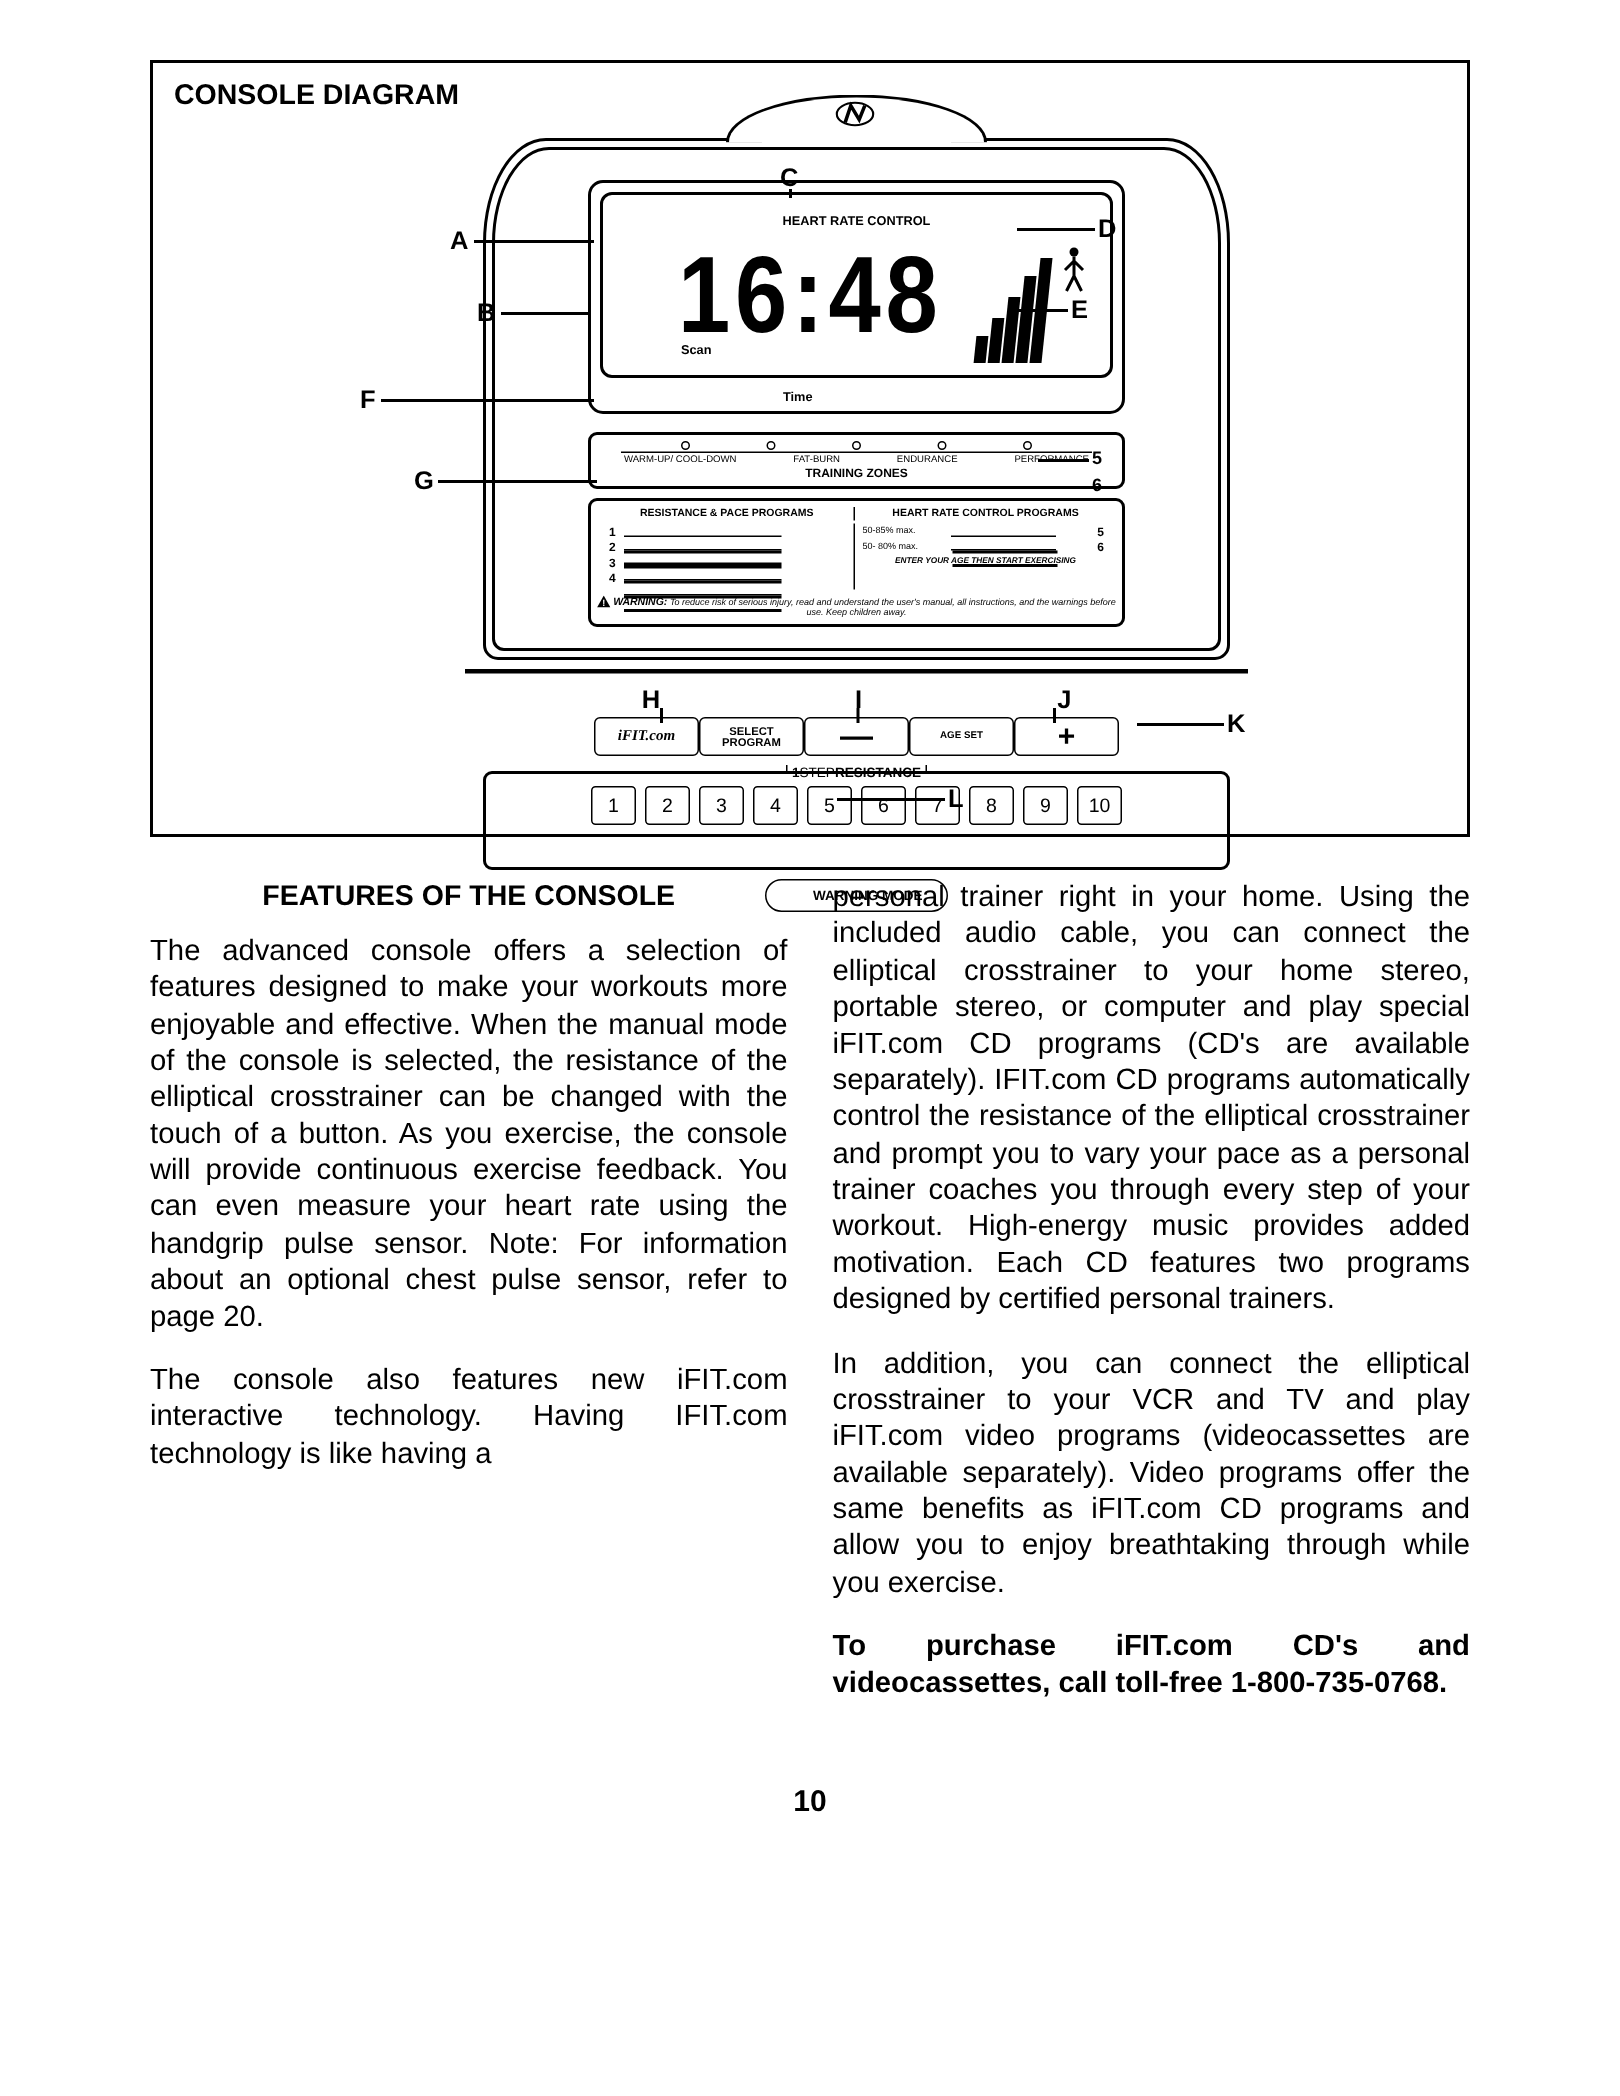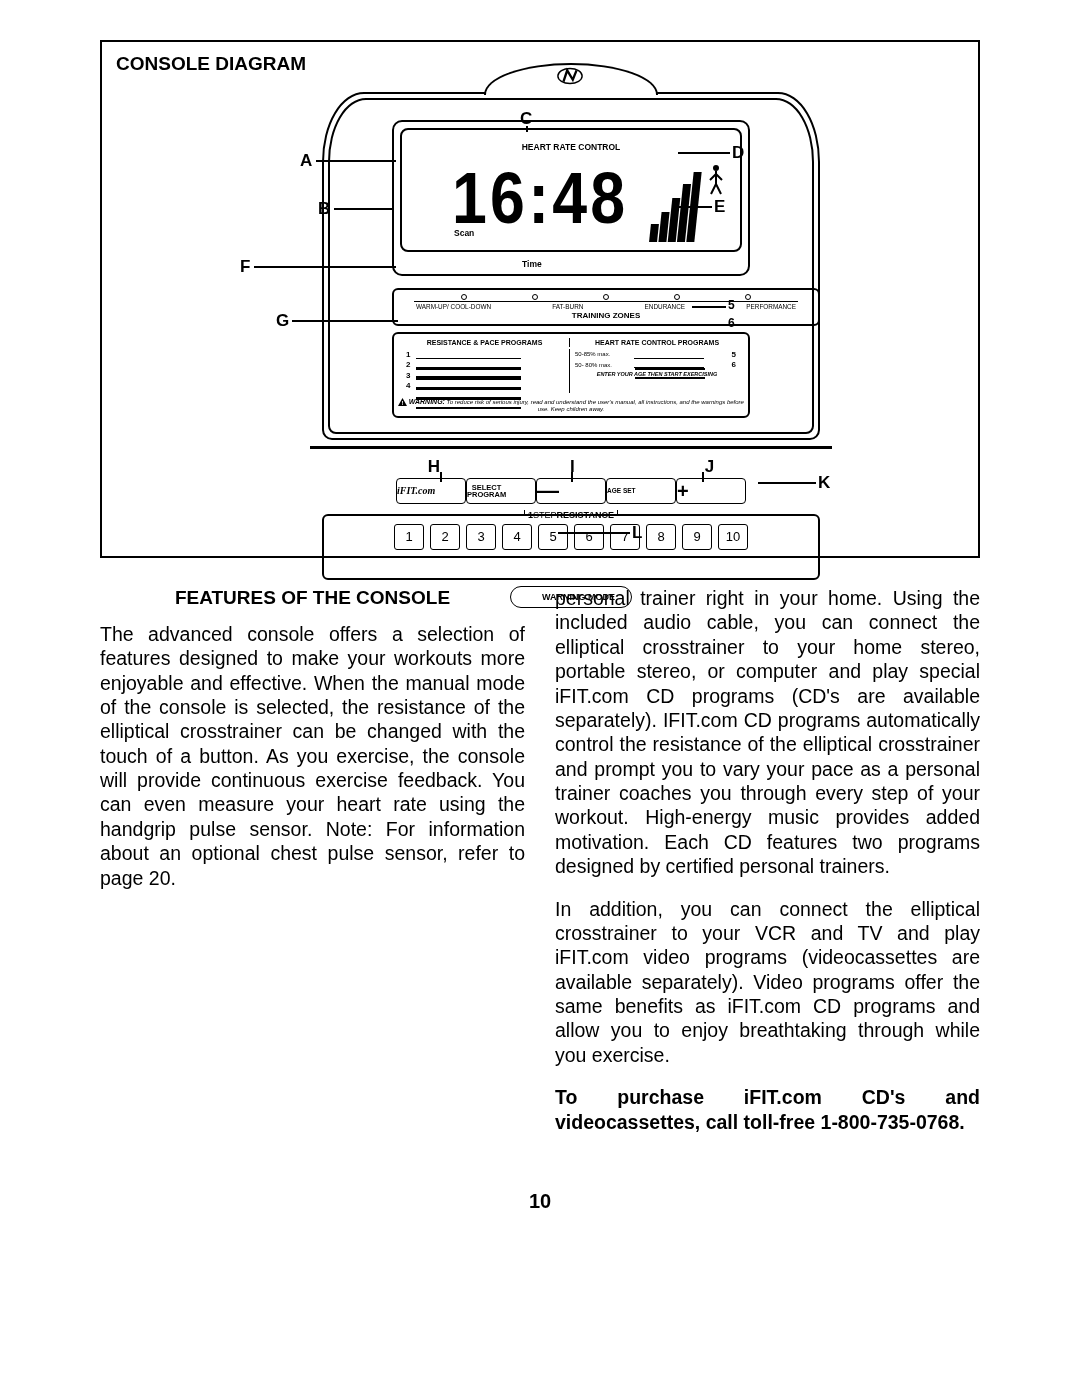--- a/index.html
+++ b/index.html
@@ -25,21 +25,21 @@
   .lcd-outer { border: 2px solid #000; border-radius: 10px; width: 358px; height: 156px; position:absolute; left:0; top:0;padding-left:33px; }
   .lcd-inner { border: 2px solid #000; border-radius: 8px; position:absolute; left:6px; top:6px; right:6px; height: 124px; }
   .hrc-line { position:absolute; left:50%; transform:translateX(-50%); top:12px; font-size:8.5px; font-weight:bold; }
   .digits { position:absolute; left:50px; top:20px; font-family: Arial; font-weight:900; font-size:58px; letter-spacing:3px; transform: scaleX(1.08) scaleY(1.25); transform-origin: left top; filter: contrast(200%); }
   .scan { position:absolute; left:52px; top:98px; font-size:8.5px; font-weight:bold;}
   .time { position:absolute; left:128px; bottom:4px; font-size:8.5px; font-weight:bold;}
   .bars { position:absolute; right:30px; top:40px; width:60px; height:72px; }
   .bars .b { position:absolute; bottom:0; width:8px; background:#000; transform: skewX(-6deg); }
   .person { position:absolute; right:16px; top:34px; font-size:26px; font-weight:bold; }
 
-  .zones { position:absolute; left:0; top:168px; width:428px; border:2px solid #000; border-radius:6px; padding: 4px 6px 2px; text-align:center; }
+  .zones { position:absolute; left:0; top:168px; width:358px; border:2px solid #000; border-radius:6px; padding: 4px 6px 2px; text-align:center; }
   .zones-dots { display:flex; justify-content:space-around; margin: 0 28px 1px; }
   .zones-dots span { width:6px; height:6px; border:1px solid #000; border-radius:50%; }
   .zones-line { border-top:1.5px solid #000; margin: 0 14px 1px; }
   .zones-labels { display:flex; justify-content:space-between; font-size:6.4px; margin:0 16px 0; }
   .zones-labels span { white-space:nowrap; }
   .zones-title { font-size:8px; font-weight:bold; }
 
   .programs-box { position:absolute; left:0; top:212px; width:358px; border:2px solid #000; border-radius:6px; padding: 2px 4px 0; }
   .programs-box table { width:100%; font-size:7px; }
   .programs-box td { vertical-align:top; }
@@ -52,21 +52,21 @@
   .warn { font-size:6px; text-align:center; margin-top:1px; padding: 1px 0 2px; }
   .warn b { font-size:7px; }
   .warnTri { display:inline-block; vertical-align:middle; }
 
   
   .below { position:absolute; left:0; top: 382px; width:498px; }
   .rail { position:absolute; left:-12px; width:522px; height:3px; border-top:2px solid #000; border-bottom:1px solid #000;}
   .hrow { position:absolute; left:0; top: 10px; width:498px; display:flex; justify-content:center; gap:130px; font-weight:bold; font-size:15px; }
 
   .btn-row { position:absolute; left: 60px; top: 32px; width:378px; display:flex; justify-content:space-between; padding: 0 14px; }
-  .rbtn { width:72px; height:26px; border:1.5px solid #000; border-radius:4px; display:flex; align-items:center; font-size:7.5px; font-weight:bold; text-align:center; line-height:1; }
+  .rbtn { width:72px; height:26px; border:1.5px solid #000; border-radius:4px; display:flex; align-items:center; justify-content:center; font-size:7.5px; font-weight:bold; text-align:center; line-height:1; }
   .rbtn.ifit { font-style:italic; font-family: serif; font-size: 10px; }
   .rbtn.minus { font-size:22px; font-weight:900; }
   .rbtn.plus { font-size:20px; font-weight:900; }
   .rbtn.age { font-size:6.5px; }
 
   .resist-label { position:absolute; left:0; top: 64px; width:498px; text-align:center; font-size:9px; }
   .resist-label .tick { display:inline-block; border-left:1px solid #000; height:6px; margin: 0 3px; vertical-align:top;}
   .num-row { position:absolute; left:52px; top:78px; width:394px; display:flex; gap:6px; justify-content:center; }
   .num-row .nb { width:30px; height:26px; border:1.5px solid #000; border-radius:3px; display:flex; align-items:center; justify-content:center; font-size:13px; }
 
@@ -262,20 +262,21 @@
     <div class="lead" style="left:590px; top:264px; width:34px"></div>
     <div class="cl" style="left:626px; top:256px; font-size:12px">5</div>
     <div class="lead" style="left:590px; top:282px; width:34px"></div>
     <div class="cl" style="left:626px; top:274px; font-size:12px">6</div>
   </div>
 
   <div class="cols">
     <div class="col">
       <h3>FEATURES OF THE CONSOLE</h3>
       <p>The advanced console offers a selection of features designed to make your workouts more enjoyable and effective. When the manual mode of the console is selected, the resistance of the elliptical crosstrainer can be changed with the touch of a button. As you exercise, the console will provide continuous exercise feedback. You can even measure your heart rate using the handgrip pulse sensor. Note: For information about an optional chest pulse sensor, refer to page 20.</p>
+      <p style="margin-bottom:0">The console also features new iFIT.com interactive technology. Having IFIT.com technology is like having a</p>
     </div>
     <div class="col">
       <p>personal trainer right in your home. Using the included audio cable, you can connect the elliptical crosstrainer to your home stereo, portable stereo, or computer and play special iFIT.com CD programs (CD's are available separately). IFIT.com CD programs automatically control the resistance of the elliptical crosstrainer and prompt you to vary your pace as a personal trainer coaches you through every step of your workout. High-energy music provides added motivation. Each CD features two programs designed by certified personal trainers.</p>
       <p>In addition, you can connect the elliptical crosstrainer to your VCR and TV and play iFIT.com video programs (videocassettes are available separately). Video programs offer the same benefits as iFIT.com CD programs and allow you to enjoy breathtaking through while you exercise.</p>
       <p class="bold">To purchase iFIT.com CD's and videocassettes, call toll-free 1-800-735-0768.</p>
     </div>
   </div>
 
   <div class="pagenum">10</div>
 </div>

